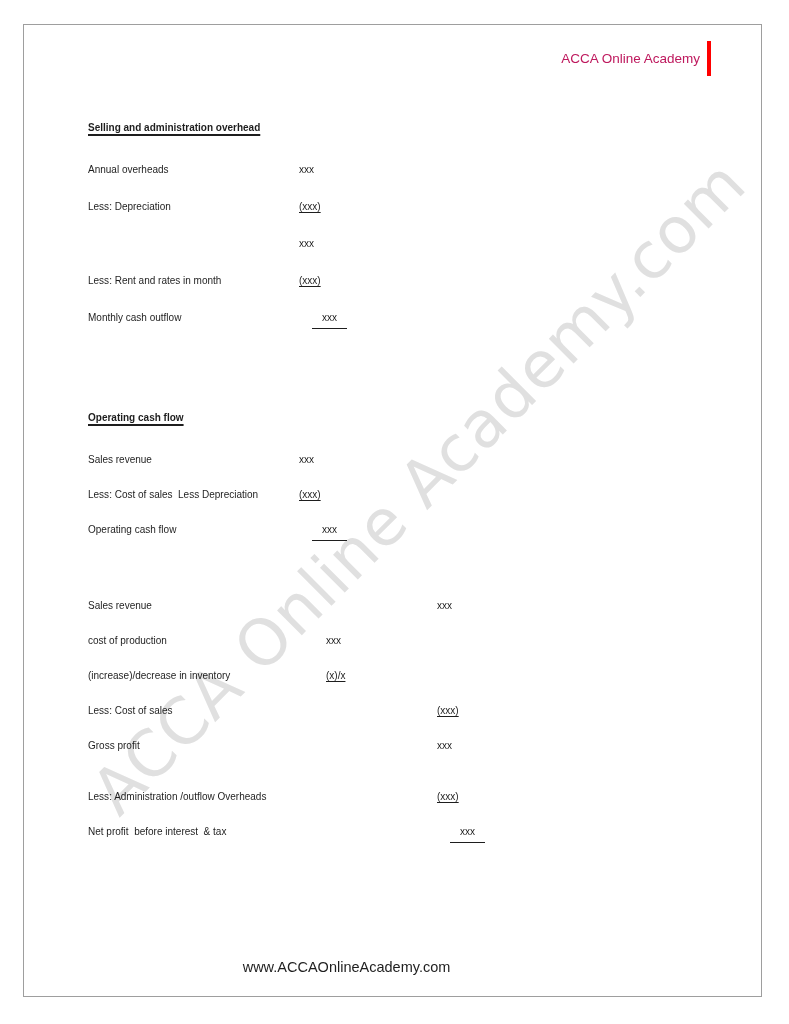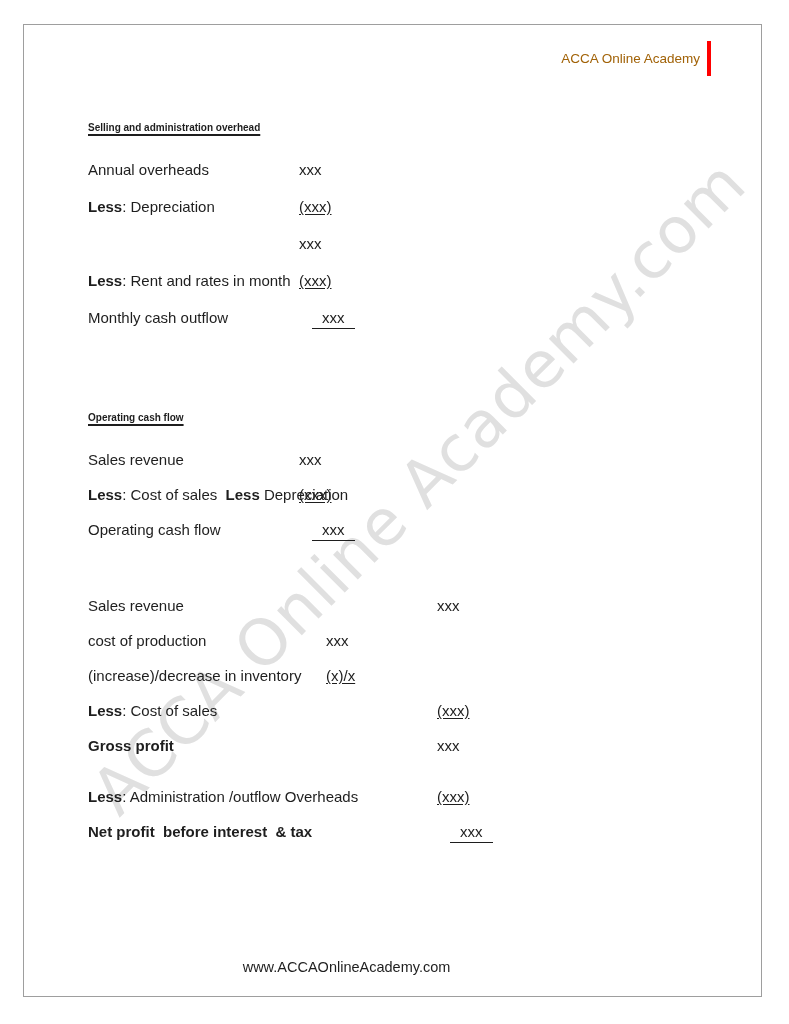--- a/index.html
+++ b/index.html
@@ -19,21 +19,21 @@
     position:absolute;left:23px;top:24px;width:739px;height:973px;
     border:1px solid var(--border-c);
     pointer-events:none;
   }
   
   .header{
     position:absolute;top:41px;right:78px;
     display:flex;align-items:center;z-index:2;
   }
   .header-text{
-    text-align:left;font-size:13.5px;line-height:19px;color:#a16207;
+    text-align:left;font-size:13.5px;line-height:19px;color:#be185d;
   }
   .red-bar{
     width:4px;height:35px;background:var(--accent);margin-left:7px;
   }
   
   .watermark{
     position:absolute;left:-15px;top:478px;width:810px;height:76px;
     text-align:center;font-size:64px;line-height:76px;
     color:var(--wm);white-space:nowrap;
     transform:rotate(-45deg);transform-origin:center center;
@@ -46,27 +46,27 @@
   #s2{top:410px;}
   #s3{top:598px;}
   .section-heading{
     font-size:10px;font-weight:bold;line-height:16px;
     text-decoration:underline;text-underline-offset:3px;
     text-decoration-thickness:1.5px;
     margin-bottom:26px;white-space:nowrap;
   }
   #s3 .section-heading{margin-bottom:10px;}
   .row{
-    position:relative;height:16px;line-height:16px;font-size:15px;
+    position:relative;height:16px;line-height:16px;font-size:10px;
     margin-bottom:21px;white-space:nowrap;
   }
   #s2 .row,#s3 .row{margin-bottom:19px;}
   .row.gap{margin-top:35px;}
   .lbl{white-space:pre-wrap;}
-  .lbl b{font-weight:bold;margin-top:28px;}
+  .lbl b{font-weight:normal;margin-top:28px;}
   .val{
     position:absolute;top:0;width:90px;text-align:left;
   }
   .col-a{left:211px;}   
   .col-b{left:238px;}   
   .col-c{left:349px;}   
   .u{text-decoration:underline;text-underline-offset:2px;}
   .total{
     left:auto;width:auto;min-width:0;
     padding:0 10px 2px 10px;

